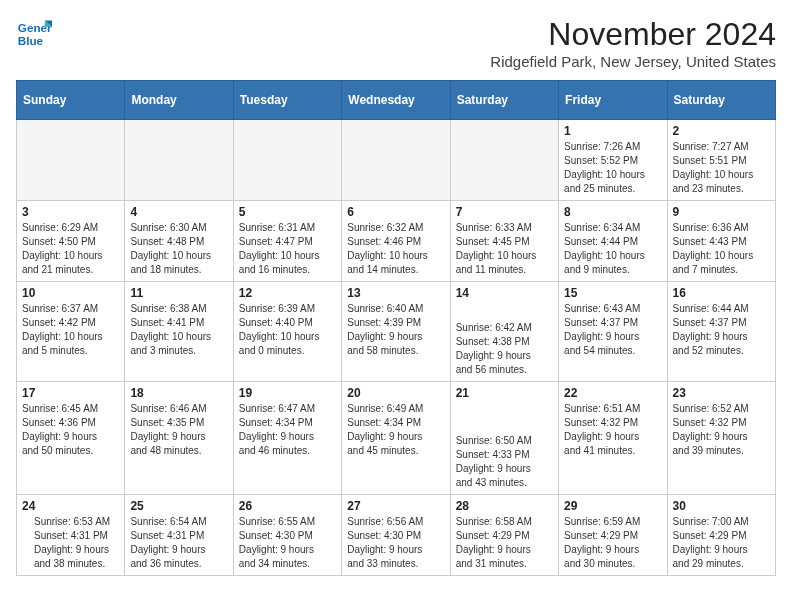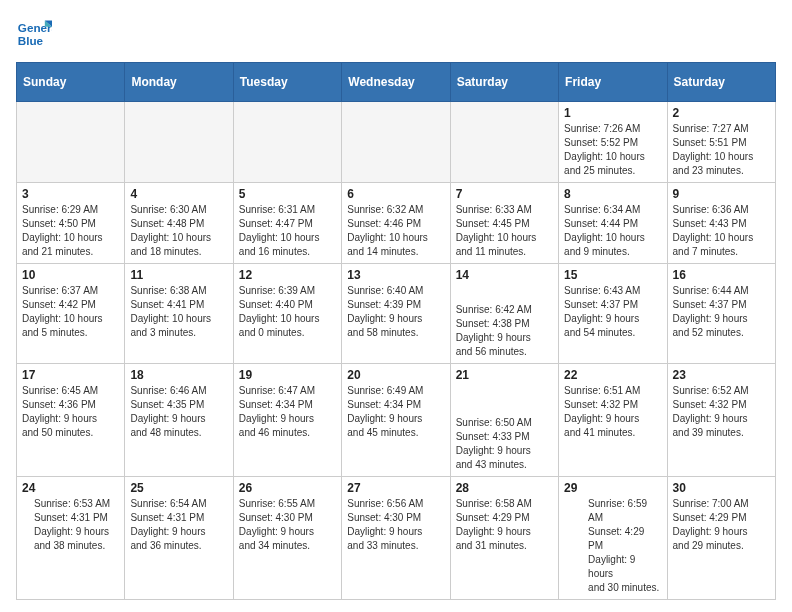--- a/index.html
+++ b/index.html
@@ -80,20 +80,24 @@
 
 <div class="header-area">
   <div class="logo">
     <svg class="logo-icon" viewBox="0 0 40 40">
       <text x="2" y="18" font-size="13" font-weight="bold" fill="#1a6bb5">General</text>
       <text x="2" y="32" font-size="13" font-weight="bold" fill="#1a6bb5">Blue</text>
       <polygon points="32,5 40,12 32,12" fill="#4ab"></polygon>
       <polygon points="32,5 40,5 40,12" fill="#1a6bb5"></polygon>
     </svg>
   </div>
+  <div class="title-area">
+    <div class="month-title">November 2024</div>
+    <div class="location-subtitle">Ridgefield Park, New Jersey, United States</div>
+  </div>
 </div>
 
 <table>
   <thead>
     <tr>
     <th>Sunday</th>
         <th>Monday</th>
         <th>Tuesday</th>
         <th>Wednesday</th>
         <th>Saturday</th>
@@ -307,21 +311,21 @@
         </td>
         <td>
           <span class="day-number">28</span>
           <div class="day-info" style="white-space: pre-line;">Sunrise: 6:58 AM
 Sunset: 4:29 PM
 Daylight: 9 hours
 and 31 minutes.</div>
         </td>
         <td>
           <span class="day-number">29</span>
-          <div class="day-info" style="white-space: pre-line; margin-left: 24px;">Sunrise: 6:59 AM
+          <div class="day-info" style="white-space: pre-line;">Sunrise: 6:59 AM
 Sunset: 4:29 PM
 Daylight: 9 hours
 and 30 minutes.</div>
         </td>
         <td>
           <span class="day-number">30</span>
           <div class="day-info" style="white-space: pre-line;">Sunrise: 7:00 AM
 Sunset: 4:29 PM
 Daylight: 9 hours
 and 29 minutes.</div>

